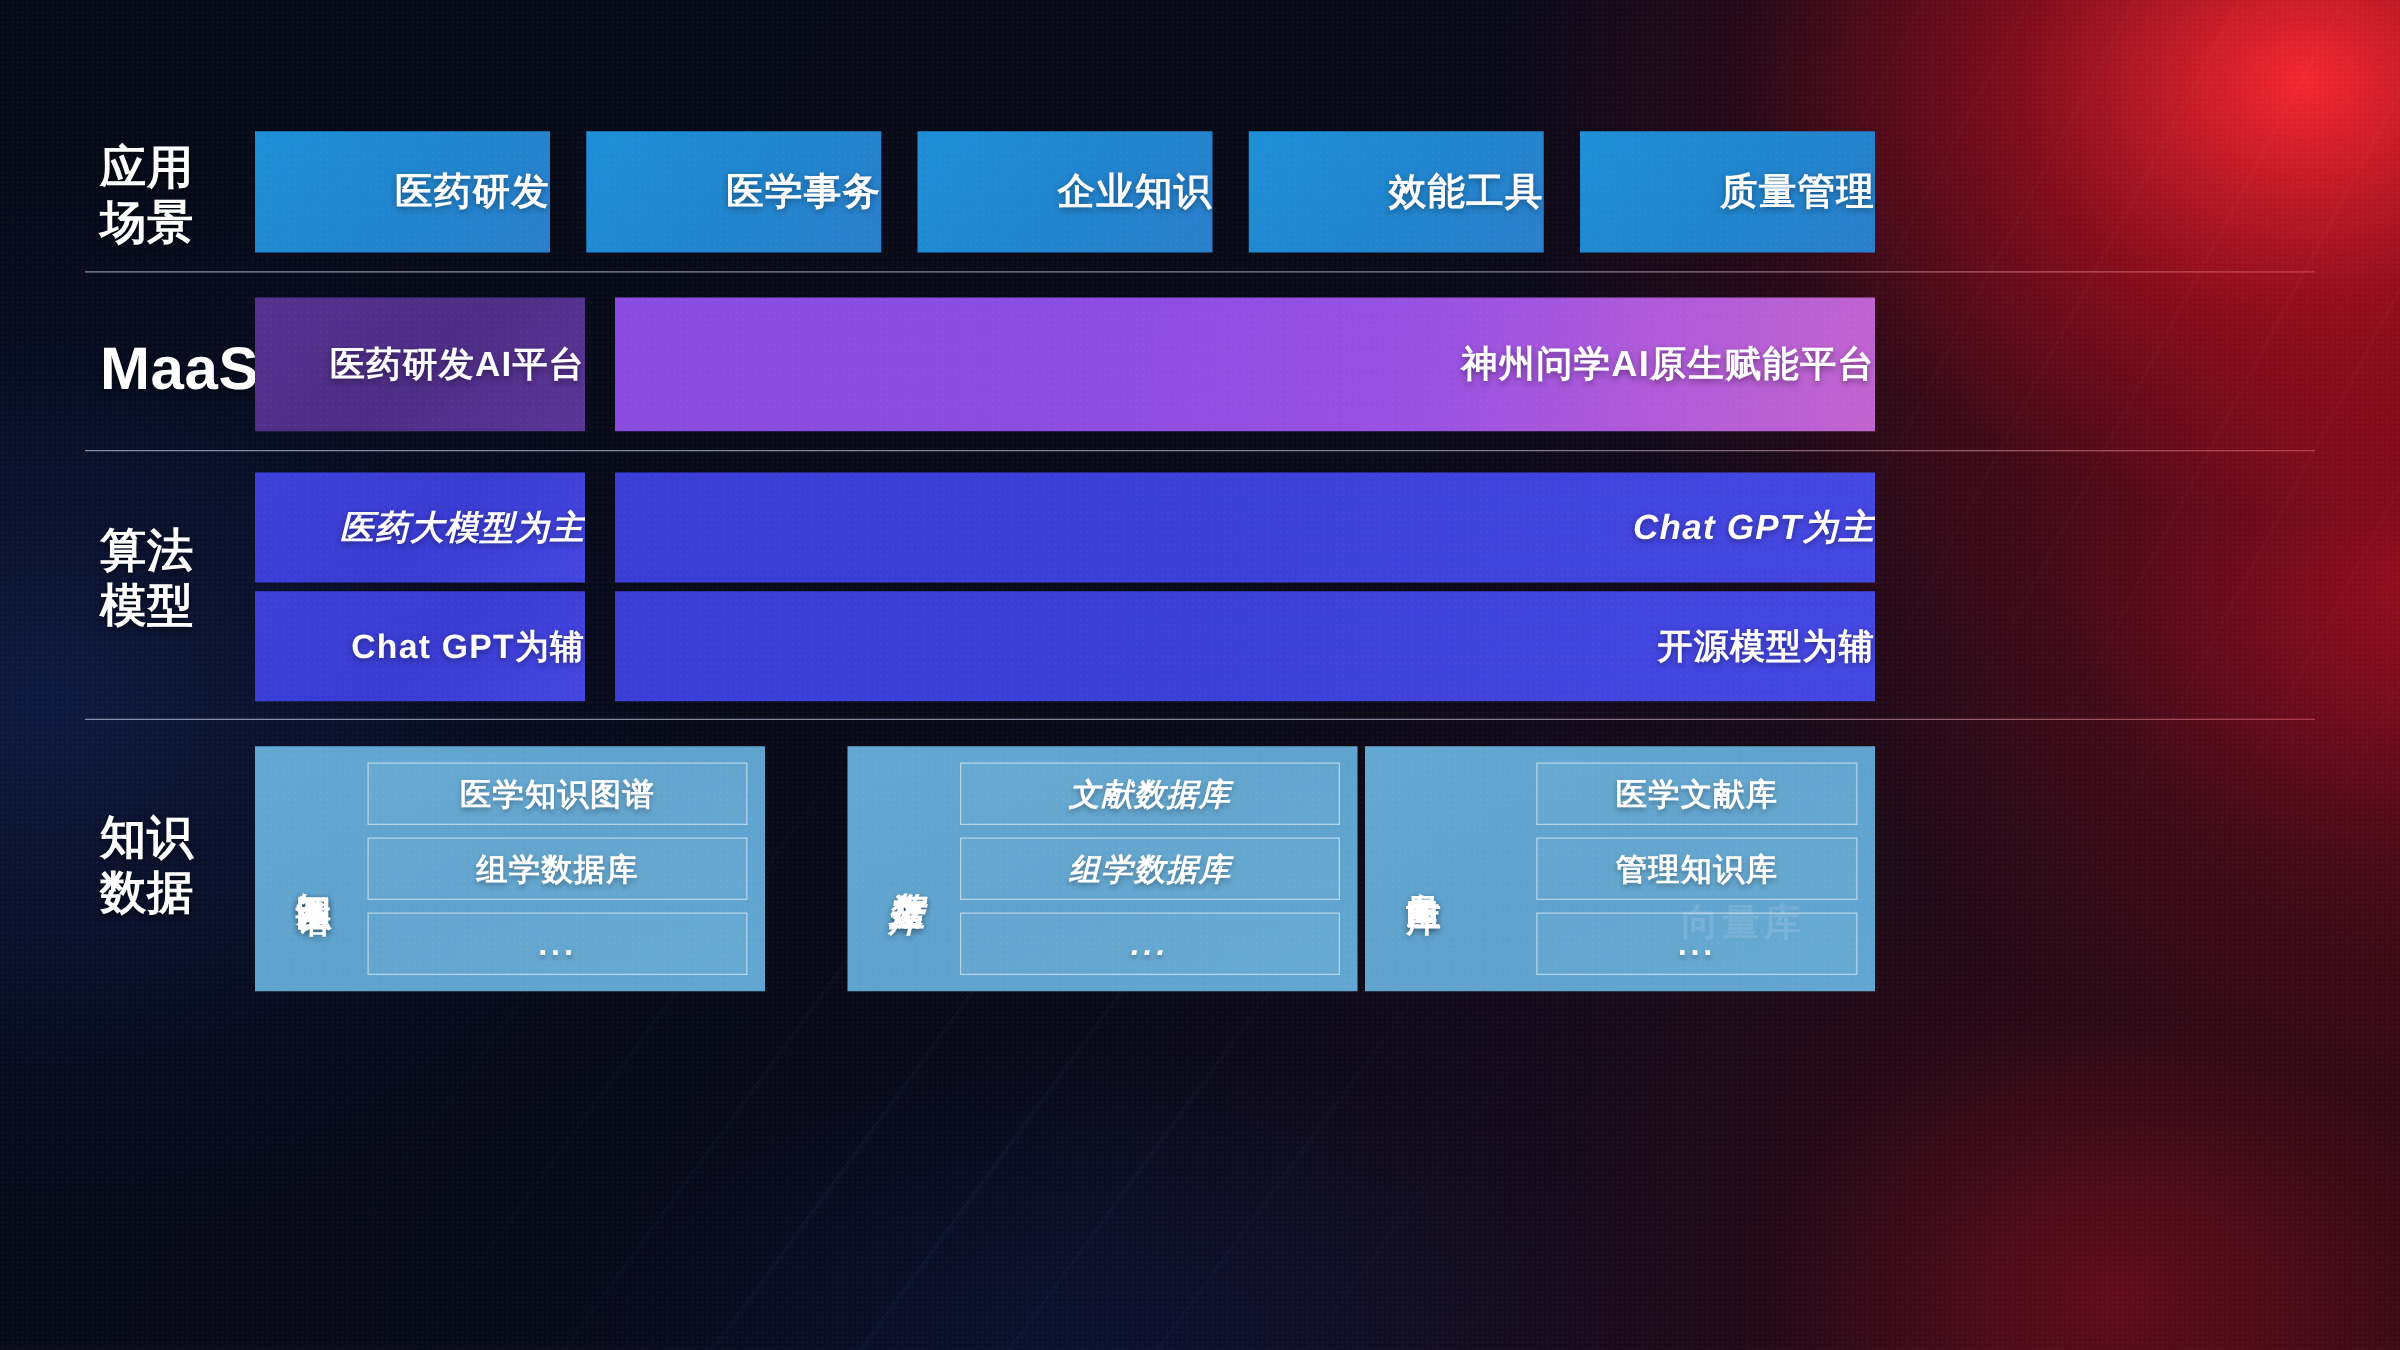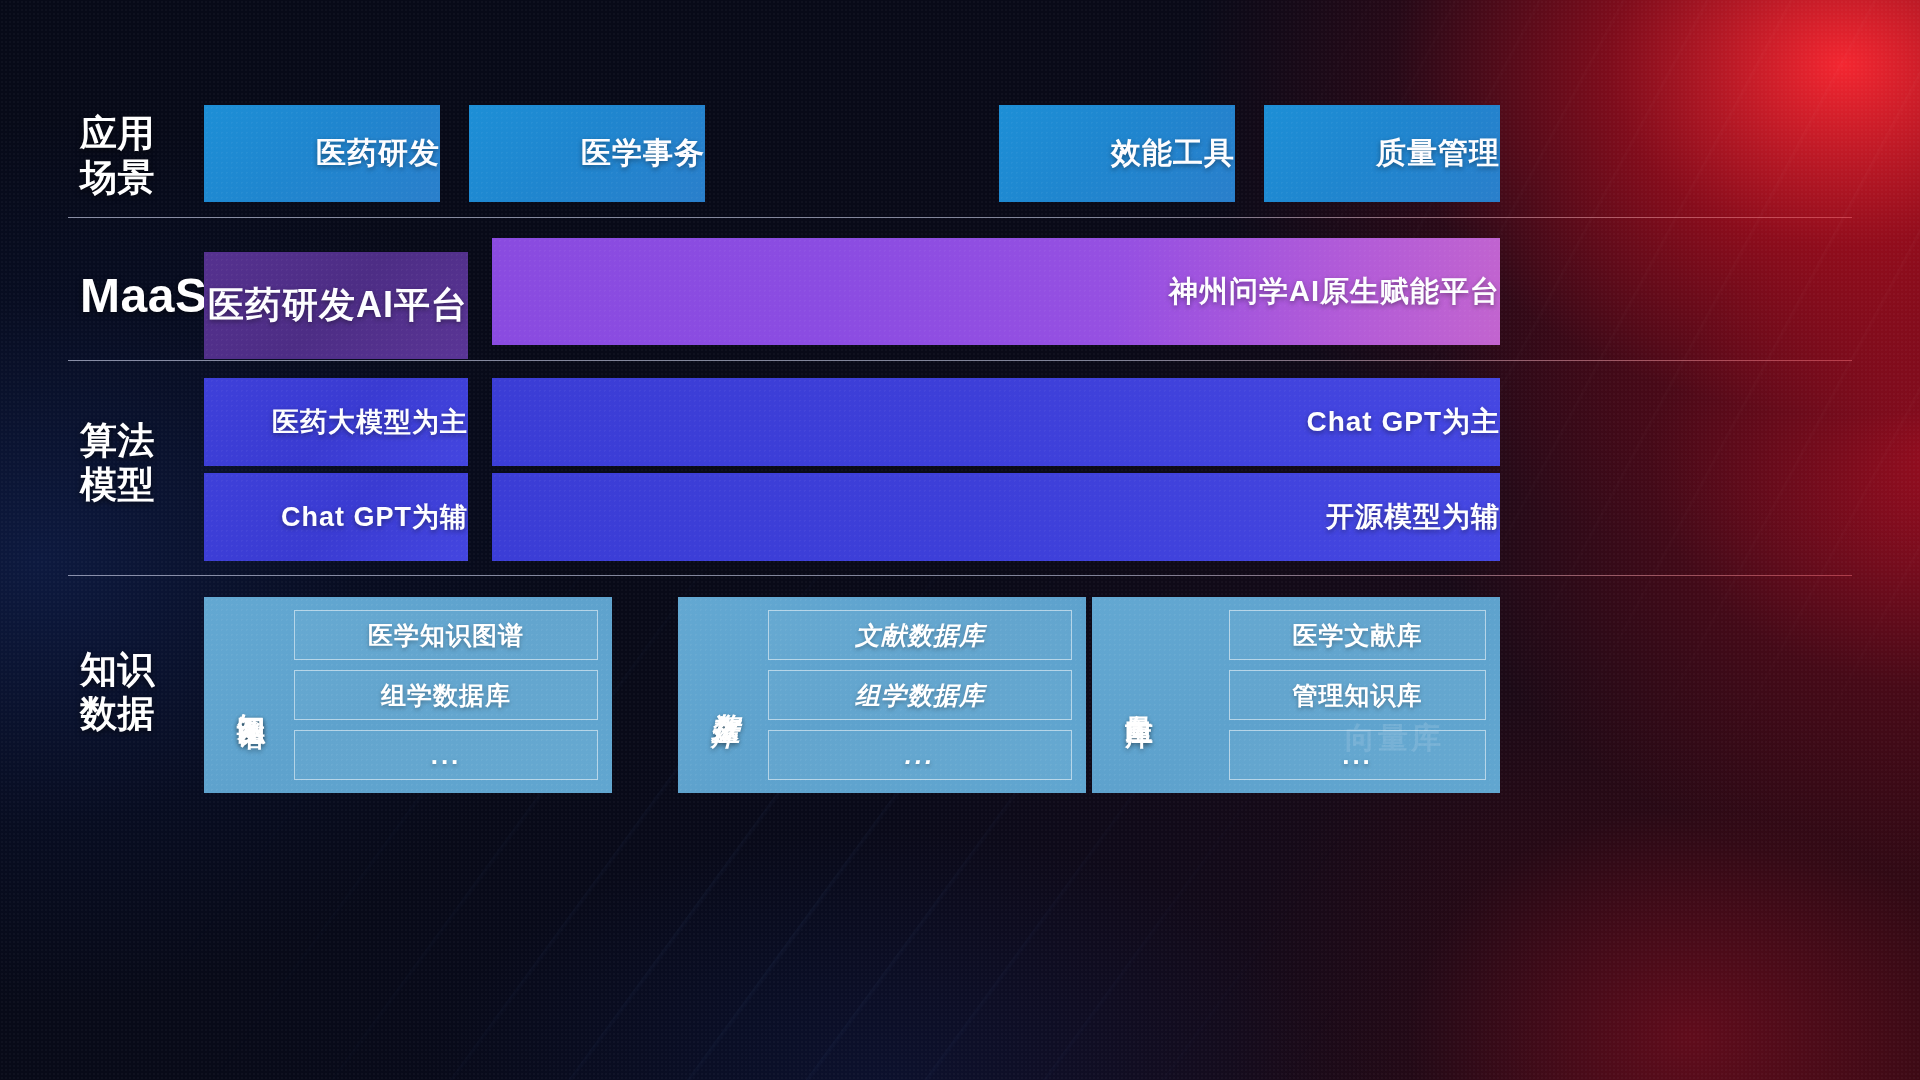--- a/index.html
+++ b/index.html
@@ -115,25 +115,25 @@
   
   .app-box {
     top: 105px;
     height: 97px;
     font-size: 30px;
     background: linear-gradient(135deg, #1d8fd6 0%, #1f86cf 45%, #2a7fcb 100%);
   }
 
   
   .maas-left {
-    top: 252px;
+    top: 238px;
     left: 204px;
     width: 264px;
     height: 107px;
-    font-size: 36px;
+    font-size: 28px;
     background: linear-gradient(135deg, #55318f 0%, #4d2d85 50%, #5a3596 100%);
   }
   .maas-right {
     top: 238px;
     left: 492px;
     width: 1008px;
     height: 107px;
     font-size: 29px;
     background: linear-gradient(100deg, #8a4be0 0%, #8b4ce2 34%, #9650e2 62%, #b25bd8 84%, #c264cf 100%);
   }
@@ -146,21 +146,21 @@
     font-size: 27px;
     background: linear-gradient(135deg, #3e40da 0%, #3a3bd2 52%, #4446e0 100%);
   }
   .alg-right {
     left: 492px;
     width: 1008px;
     height: 88px;
     font-size: 28px;
     background: linear-gradient(100deg, #3b3dd6 0%, #3d3fd9 48%, #4547e2 100%);
   }
-  .alg-row1 { top: 378px; }
+  .alg-row1 { top: 378px; font-style: italic; }
   .alg-row2 { top: 473px; }
 
   
   .know-card {
     position: absolute;
     top: 597px;
     height: 196px;
     background: linear-gradient(150deg, #63a8d2 0%, #5ea2cd 48%, #61a6d0 100%);
     display: flex;
     flex-direction: row;
@@ -249,20 +249,23 @@
         <div>应用</div>
         <div>场景</div>
       </div>
   </div>
 
   <div class="box app-box" style="left:204px; width:236px;">
     <span>医药研发</span>
   </div>
   <div class="box app-box" style="left:469px; width:236px;">
     <span>医学事务</span>
+  </div>
+  <div class="box app-box" style="left:734px; width:236px;">
+    <span>企业知识</span>
   </div>
   <div class="box app-box" style="left:999px; width:236px;">
     <span>效能工具</span>
   </div>
   <div class="box app-box" style="left:1264px; width:236px;">
     <span>质量管理</span>
   </div>
 
   <div class="divider" style="top: 217px;"></div>
 

